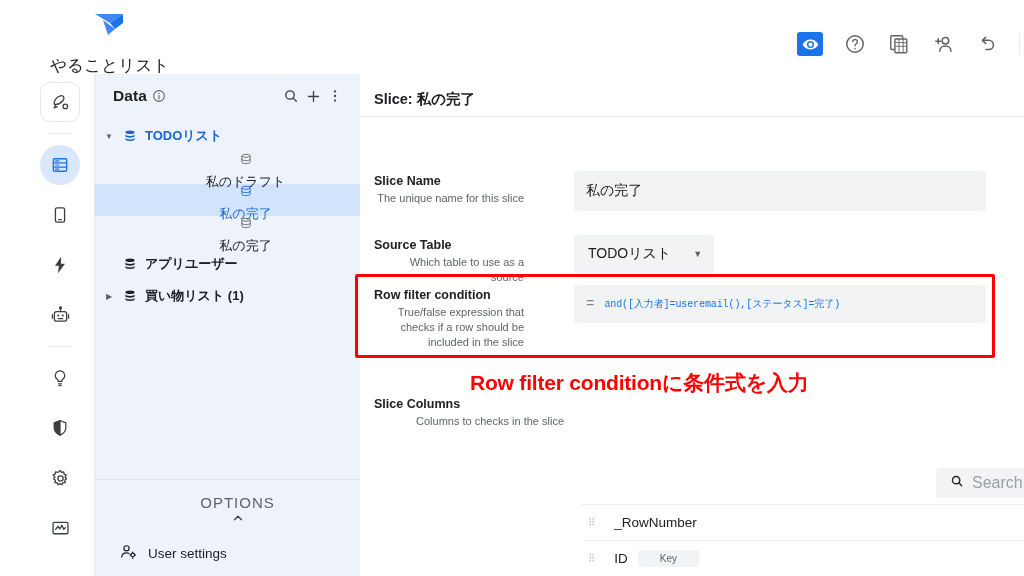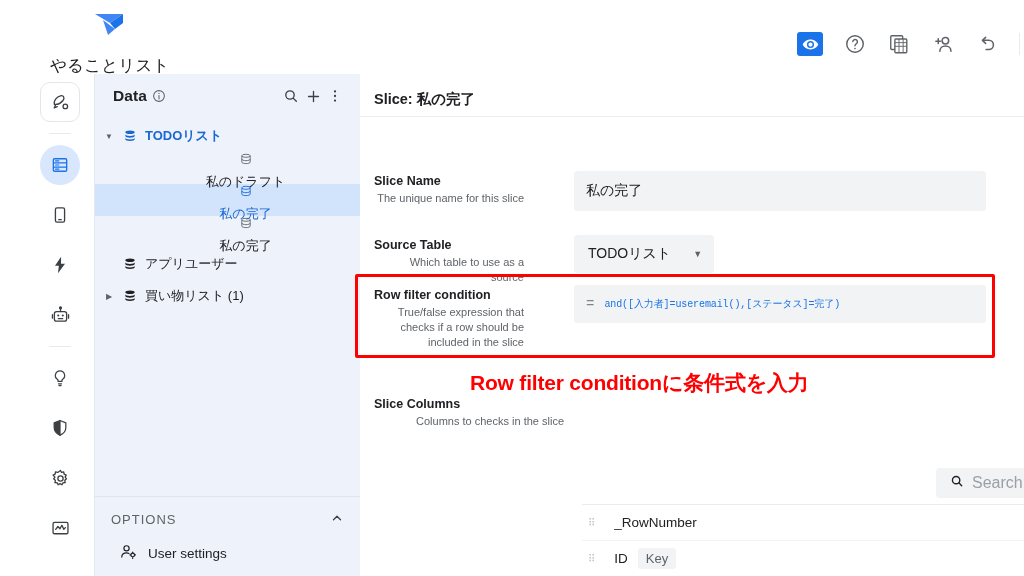--- a/index.html
+++ b/index.html
@@ -75,30 +75,30 @@
   .tree-row {
     display: flex; align-items: center; height: 32px;
     font-size: 13px; color: #202124; padding-left: 8px; gap: 7px;
   }
   .tree-row .caret { width: 12px; display:flex; justify-content:center; color:#5f6368; font-size:8px; }
   .tree-row .tico-db { width:16px; display:flex; align-items:center; justify-content:center; }
   .tree-row.level0 { padding-left: 8px; }
   .tree-row.level1 { padding-left: 36px; flex-direction: column; }
   .tree-row.root { color:#1967d2; font-weight: bold; }
   .tree-row.selected { background: #d2e3fc; color:#1967d2; }
-  .tree-row.bold { font-weight: normal; }
+  .tree-row.bold { font-weight: bold; }
 
   .dp-options {
     position: absolute; left: 0; right: 0; bottom: 0;
     border-top: 1px solid #dfe4ee;
     padding: 10px 0 0 0;
   }
   .opt-head {
-    display:flex; align-items:center; padding: 4px 16px 4px 16px;
-    font-size: 13px; letter-spacing: 1px; color:#5f6368; text-transform: uppercase;
+    display:flex; align-items:center; padding: 4px 16px 4px 36px;
+    font-size: 15px; letter-spacing: 1px; color:#5f6368; text-transform: uppercase; flex-direction: column;
   }
   .opt-head .sp { flex:1; }
   .opt-item {
     display:flex; align-items:center; gap:10px;
     padding: 10px 16px 12px 24px; font-size: 13.5px; color:#202124;
   }
 
   
   .main { flex: 1; background: #ffffff; position: relative; overflow: hidden; }
   .main-title {
@@ -157,22 +157,22 @@
   .collist { position: absolute; left: 222px; right: 0; top: 430px; }
   .col-row {
     display: flex; align-items: center; gap: 18px;
     height: 36px; padding-left: 6px;
     border-top: 1px solid #f1f3f4;
   }
   .col-row:first-child { border-top: 1px solid #eaecef; }
   .grip { color:#bdc1c6; letter-spacing:1px; line-height: 7px; font-size:10px; }
   .col-name { font-size: 13.5px; color: #202124; }
   .key-badge {
-    background: #f1f3f4; color:#5f6368; font-size: 13px;
-    padding: 3px 8px; border-radius: 3px; margin-left: -8px;
+    background: #f1f3f4; color:#5f6368; font-size: 10px;
+    padding: 3px 22px; border-radius: 3px; margin-left: -8px;
   }
 </style>
 </head>
 <body>
 
 <div id="screen">
  <div id="app">
 
   <div class="topbar">
     <div class="brand">

